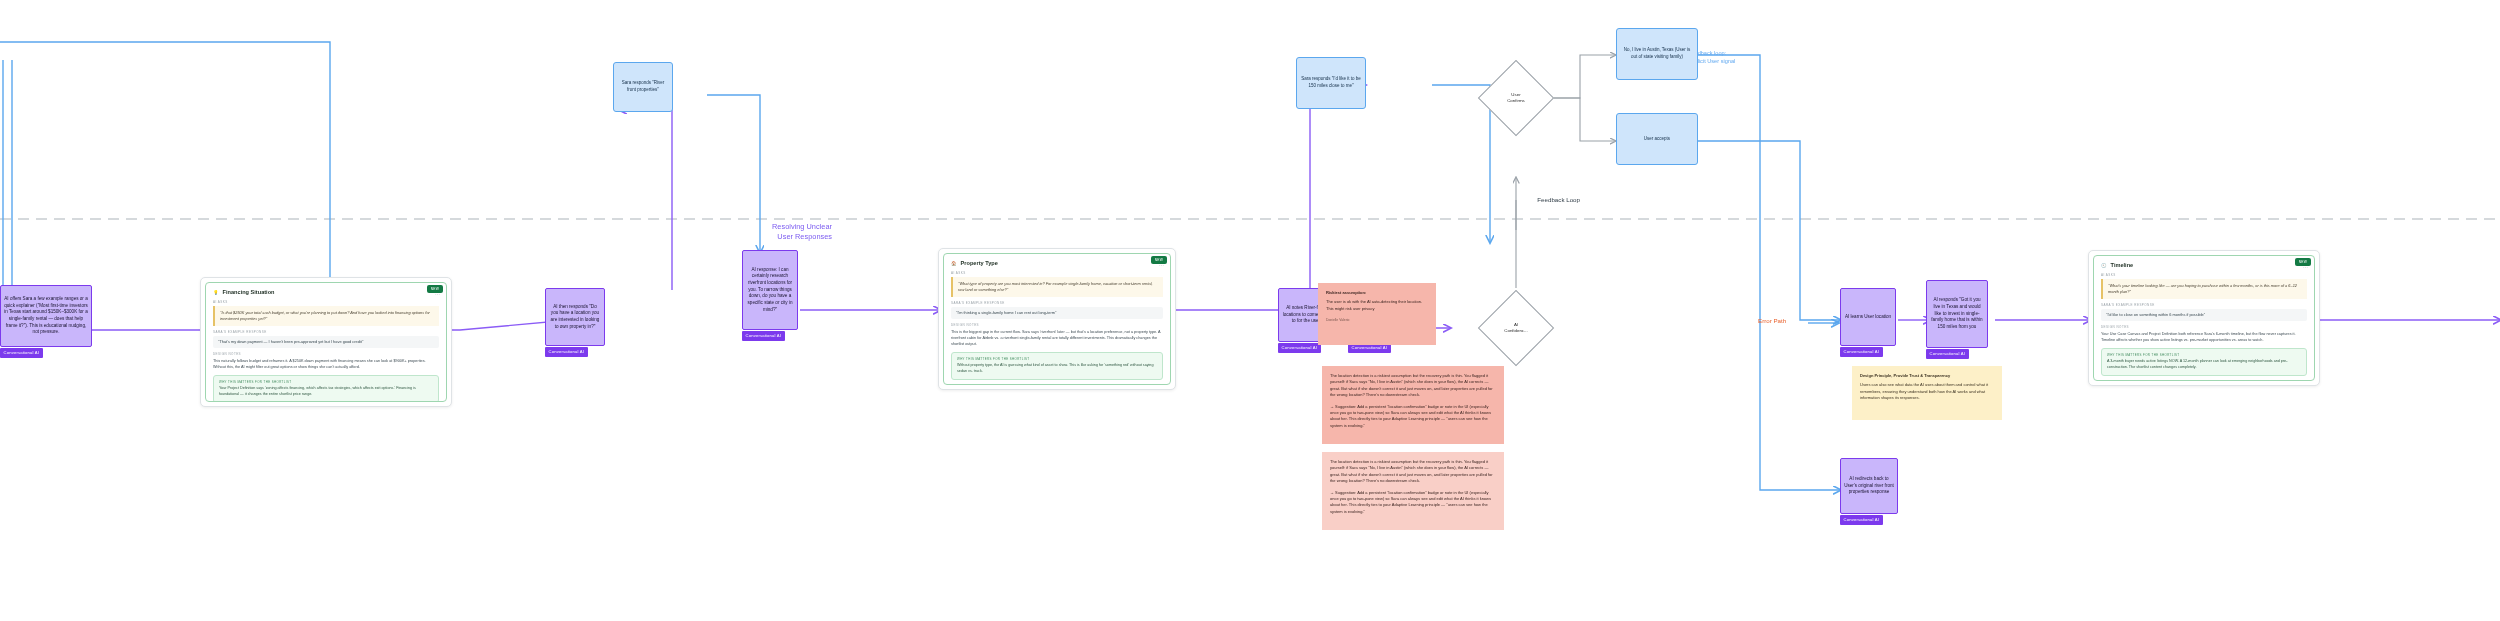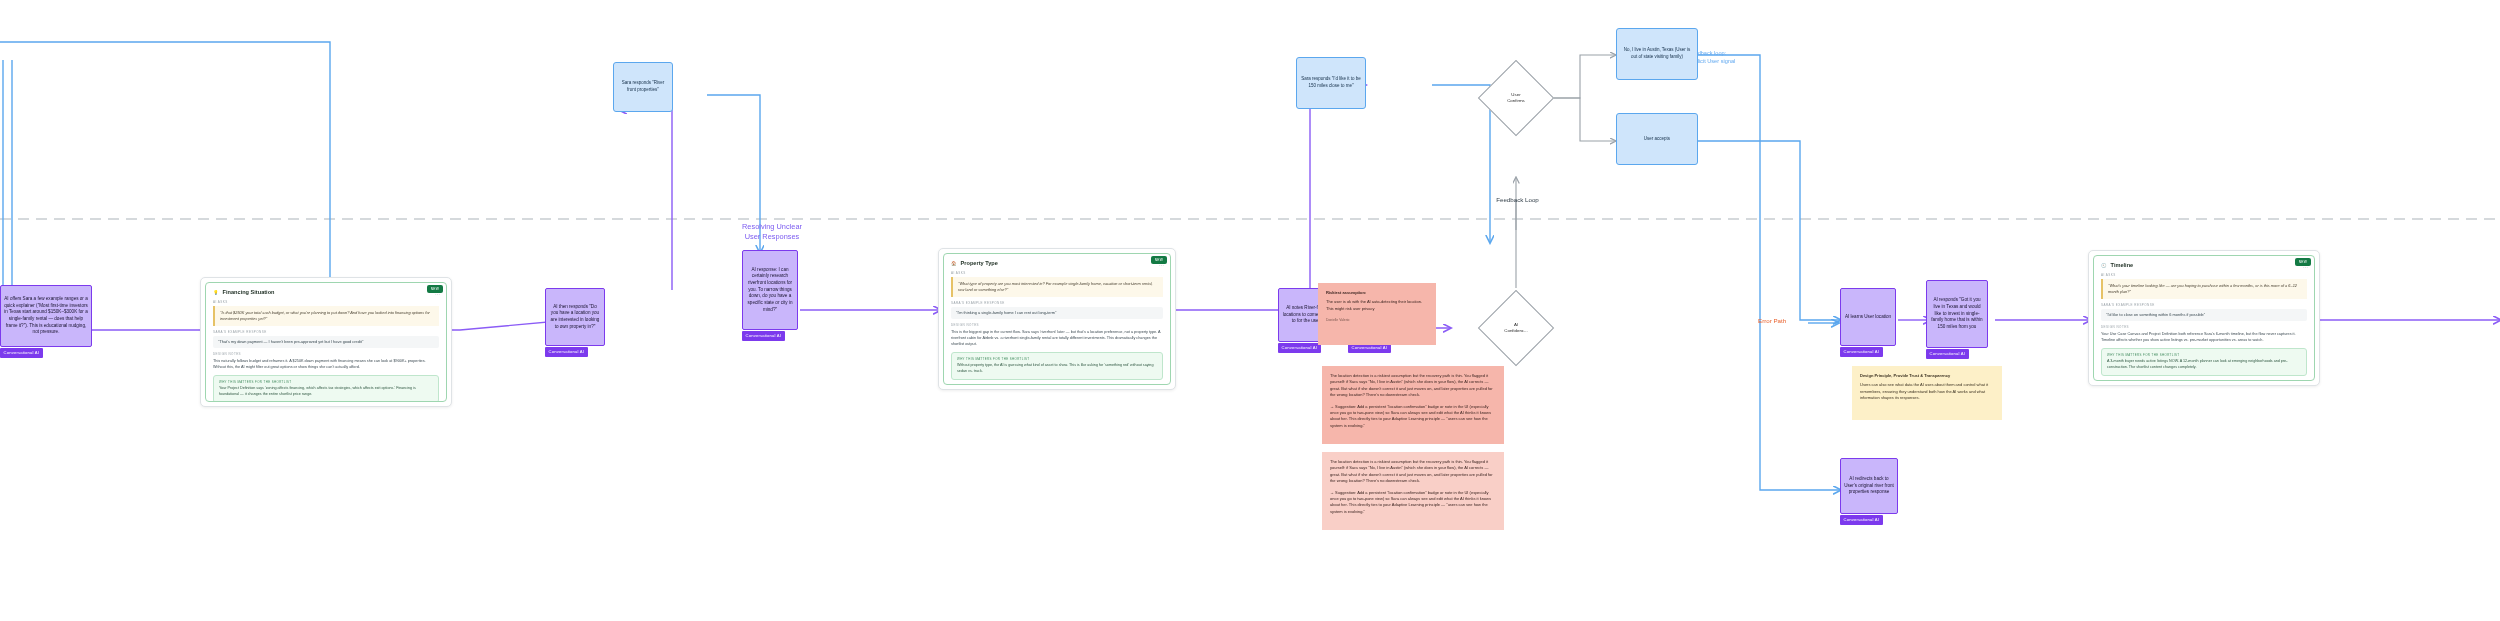--- a/index.html
+++ b/index.html
@@ -113,21 +113,21 @@
   .ex-resp {
     background:#f4f6f7; border-radius:2px;
     padding:3px 5px; font-size:3.9px; color:#37474f; line-height:1.5;
   }
   .design-notes { font-size:3.8px; line-height:1.62; color:#3c4a52; }
   .why-box { background:#eefaf1; border:1px solid #bfe6cc; border-radius:3px; padding:4px 5px; margin-top:5px; }
   .why-box .wl { font-size:2.9px; letter-spacing:.4px; color:#3f8a5c; text-transform:uppercase; margin-bottom:2px; }
   .why-box .wt { font-size:3.7px; line-height:1.6; color:#2f5741; }
 
   
-  .flabel { position:absolute; text-align:center; white-space:pre-line; }
+  .flabel { position:absolute; text-align:right; white-space:pre-line; }
   .flabel.purple { color:#7c5cf0; font-size:7.4px; line-height:1.35; font-weight:400; }
   .flabel.blue { color:#62a9f0; font-size:5.6px; line-height:1.35; }
   .flabel.dark { color:#34404a; font-size:6.2px; }
   .flabel.red { color:#e8622e; font-size:6.2px; }
 </style>
 </head>
 <body>
 
 <div id="canvas">
 

